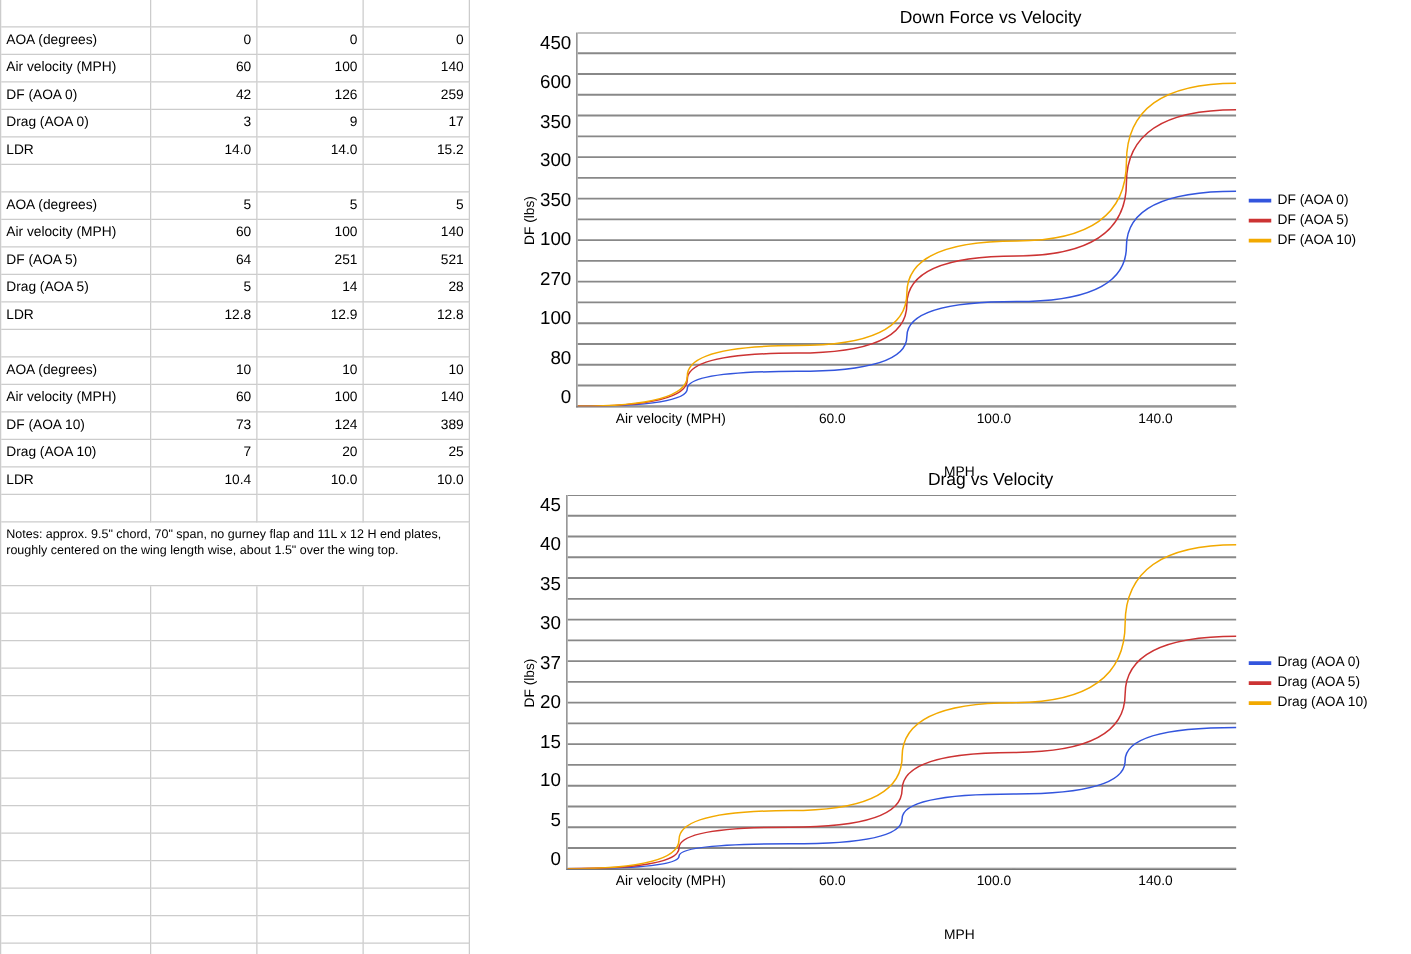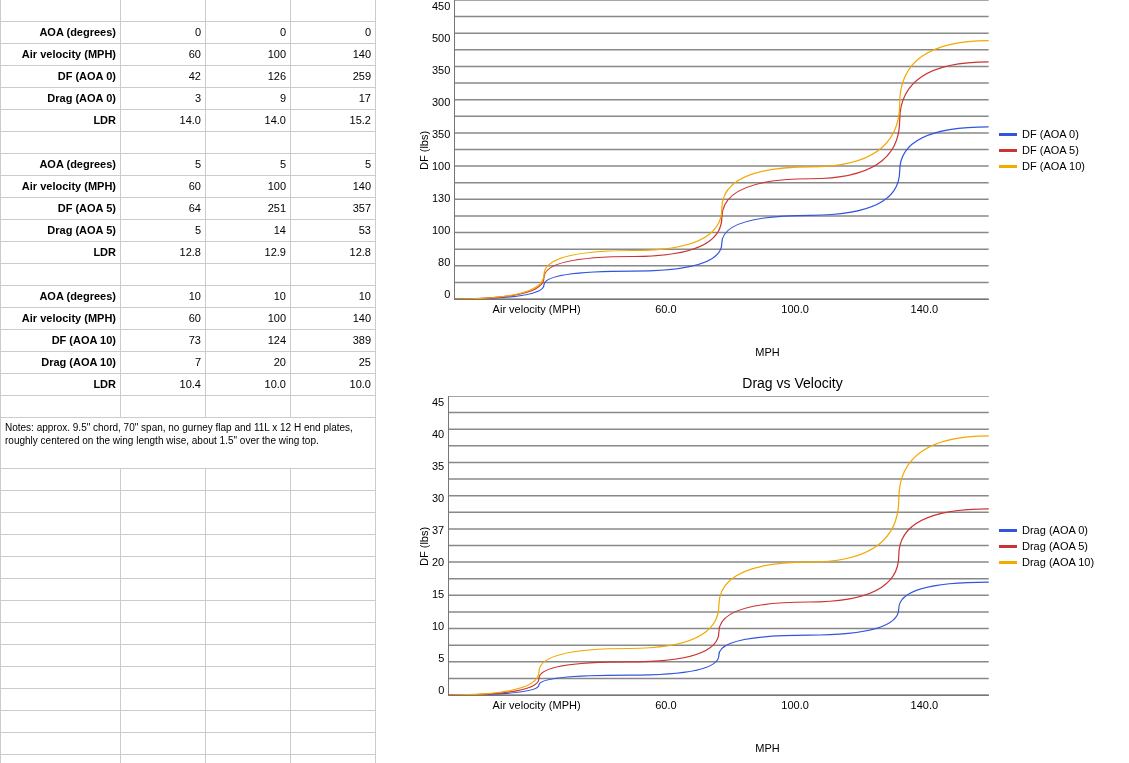--- a/index.html
+++ b/index.html
@@ -16,21 +16,21 @@
   }
   .cell {
     border-right: 1px solid #ccc;
     border-bottom: 1px solid #ccc;
     height: 21px;
     line-height: 21px;
     padding: 0 4px;
     overflow: hidden;
     white-space: nowrap;
   }
-  .label-cell { font-weight: bold; text-align: right; }
+  .label-cell { font-weight: normal; text-align: left; }
   .num-cell { text-align: right; }
   .chart-area {
     grid-column: 5 / 8;
     grid-row: 1 / 40;
     padding: 0;
     border: none;
     position: relative;
   }
   .notes-cell {
     grid-column: 1 / 5;
@@ -45,51 +45,52 @@
   .chart-box {
     position: absolute;
     left: 40px;
     right: 10px;
   }
   .chart1 { top: 0; height: 360px; }
   .chart2 { top: 370px; height: 360px; }
   .chart-title { text-align: center; font-size: 14px; padding: 5px 0 5px 50px; }
   .chart-body { display: flex; height: 300px; }
   .ylabel { writing-mode: vertical-rl; transform: rotate(180deg); font-size: 11px; text-align: center; padding: 0 2px; }
-  .yticks { display:flex; flex-direction:column; justify-content:space-between; align-items:flex-end; padding-right:4px; font-size:11px; height:100%; }
+  .yticks { display:flex; flex-direction:column; justify-content:space-between; align-items:flex-end; padding-right:4px; font-size:15px; height:100%; }
   .plot { flex: 1; position: relative; border-left:1px solid #777; border-bottom:1px solid #777; }
   .legend { width: 120px; display:flex; flex-direction:column; justify-content:center; padding-left:10px; font-size:11px; }
   .legend-item { display:flex; align-items:center; margin:2px 0; }
   .swatch { width:18px; height:3px; margin-right:5px; }
   .xticks { display:flex; margin-left: 56px; }
   .xticks > div { flex:1; text-align:center; font-size:11px; padding-top:3px; }
   .xlabel { text-align:center; font-size:11px; padding-top:6px;margin-top:25px; }
   svg.gridlines line { stroke:#888; stroke-width:0.5; }
 </style>
 </head>
 <body>
 
 <div class="grid" id="grid">
 
   <div class="cell"></div>
     <div class="cell"></div>
     <div class="cell"></div>
     <div class="cell"></div>
   <div class="chart-area" id="chart-area">
       <div class="chart-box chart1">
+        <div class="chart-title">Down Force vs Velocity</div>
         <div class="chart-body">
           <div class="ylabel">DF (lbs)</div>
           <div class="yticks">
             <div>450</div>
-            <div>500</div>
+            <div>600</div>
             <div>350</div>
             <div>300</div>
             <div>350</div>
             <div>100</div>
-            <div>130</div>
+            <div>270</div>
             <div>100</div>
             <div>80</div>
             <div>0</div>
           </div>
           <div class="plot"><svg class="gridlines" width="100%" height="100%" viewBox="0 0 100 100" preserveAspectRatio="none">
               <line x1="0" x2="100" y1="0" y2="0"></line>
               <line x1="0" x2="100" y1="5.555555555555555" y2="5.555555555555555"></line>
               <line x1="0" x2="100" y1="11.11111111111111" y2="11.11111111111111"></line>
               <line x1="0" x2="100" y1="16.666666666666664" y2="16.666666666666664"></line>
               <line x1="0" x2="100" y1="22.22222222222222" y2="22.22222222222222"></line>
@@ -234,25 +235,25 @@
     <div class="cell num-cell">5</div>
     <div class="cell num-cell">5</div>
     <div class="cell num-cell">5</div>
     <div class="cell label-cell">Air velocity (MPH)</div>
     <div class="cell num-cell">60</div>
     <div class="cell num-cell">100</div>
     <div class="cell num-cell">140</div>
     <div class="cell label-cell">DF (AOA 5)</div>
     <div class="cell num-cell">64</div>
     <div class="cell num-cell">251</div>
-    <div class="cell num-cell">357</div>
+    <div class="cell num-cell">521</div>
     <div class="cell label-cell">Drag (AOA 5)</div>
     <div class="cell num-cell">5</div>
     <div class="cell num-cell">14</div>
-    <div class="cell num-cell">53</div>
+    <div class="cell num-cell">28</div>
     <div class="cell label-cell">LDR</div>
     <div class="cell num-cell">12.8</div>
     <div class="cell num-cell">12.9</div>
     <div class="cell num-cell">12.8</div>
     <div class="cell"></div>
     <div class="cell"></div>
     <div class="cell"></div>
     <div class="cell"></div>
     <div class="cell label-cell">AOA (degrees)</div>
     <div class="cell num-cell">10</div>

